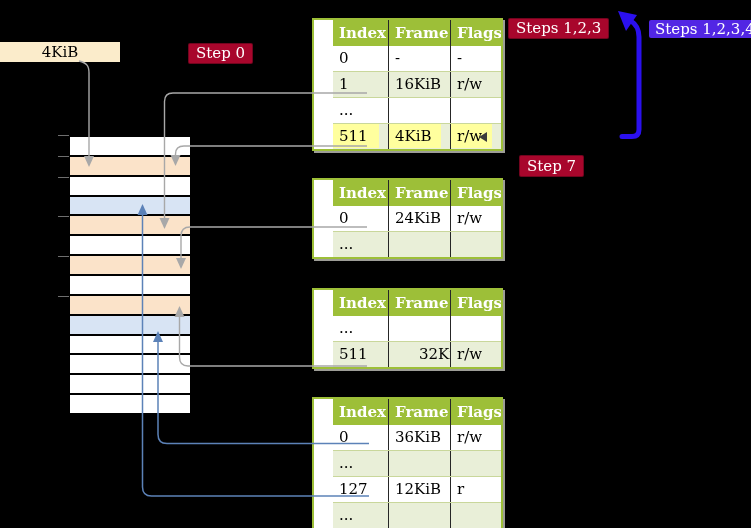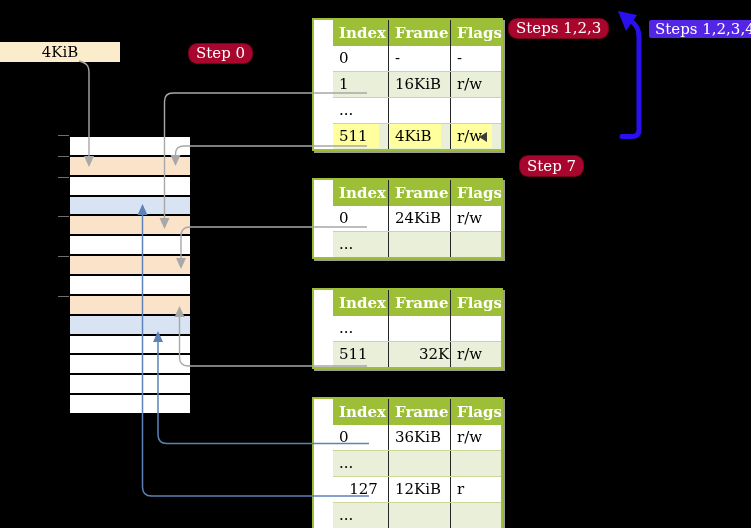--- a/index.html
+++ b/index.html
@@ -31,21 +31,21 @@
   .trow.alt{background:#e9efd8;}
   .tcell{box-sizing:border-box;padding-left:6px;border-left:1.5px solid #262626;
          overflow:hidden;white-space:nowrap;position:relative;}
   .tcell:first-child{border-left:none;}
   .hl{display:inline-block;background:#ffff9e;height:24px;line-height:24px;
       margin-left:-6px;padding-left:6px;width:calc(100% - 9px);vertical-align:top;}
 
   
   .rlabel{
     position:absolute;background:#a8062c;color:#fff;font-size:15px;line-height:19px;
-    padding:0 7px;border-radius:8px;box-shadow:0 0 0 1px #72041e;z-index:6;white-space:nowrap;
+    padding:0 7px;border-radius:1px;box-shadow:0 0 0 1px #72041e;z-index:6;white-space:nowrap;
   }
   .blabel{
     position:absolute;background:#5226e4;color:#fff;font-size:15px;line-height:18px;
     padding:0 6px;border-radius:2px;z-index:6;white-space:nowrap;
   }
   .sizebox{
     position:absolute;left:0;top:42px;width:120px;height:20px;background:#fbeccb;
     color:#000;font-size:15px;line-height:20px;text-align:center;z-index:2;
   }
 
@@ -160,21 +160,21 @@
         <div class="tcell" style="width: 55px;">0</div>
         <div class="tcell" style="width: 62px;">36KiB</div>
         <div class="tcell" style="width: 51px;">r/w</div>
       </div>
       <div class="trow alt">
         <div class="tcell" style="width: 55px;">...</div>
         <div class="tcell" style="width: 62px;"></div>
         <div class="tcell" style="width: 51px;"></div>
       </div>
       <div class="trow">
-        <div class="tcell" style="width: 55px; text-align: center;">127</div>
+        <div class="tcell" style="width: 55px;">127</div>
         <div class="tcell" style="width: 62px;">12KiB</div>
         <div class="tcell" style="width: 51px;">r</div>
       </div>
       <div class="trow alt">
         <div class="tcell" style="width: 55px;">...</div>
         <div class="tcell" style="width: 62px;"></div>
         <div class="tcell" style="width: 51px;"></div>
       </div>
     </div>
     <svg id="arrows" width="751" height="528" viewBox="0 0 751 528">

